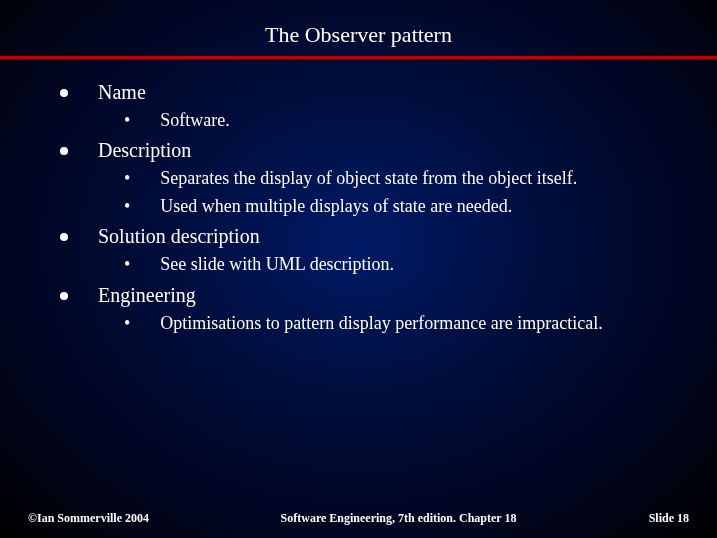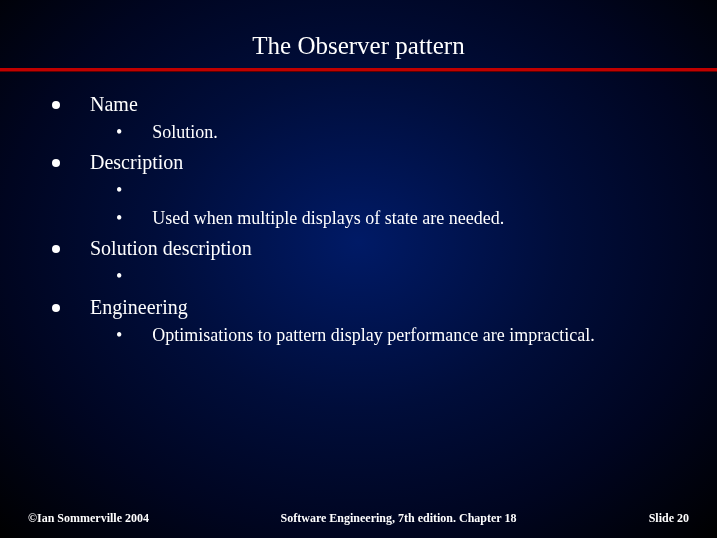--- a/index.html
+++ b/index.html
@@ -5,35 +5,34 @@
   * { margin: 0; padding: 0; box-sizing: border-box; }
   html, body { width: 717px; height: 538px; overflow: hidden; }
   body {
     background: radial-gradient(ellipse at 50% 45%, #001a66 0%, #000d3a 40%, #000520 70%, #000000 100%);
     font-family: "Times New Roman", Times, serif;
     color: #ffffff;
     position: relative;
   }
   .title {
     color: #ffffff;
-    font-size: 25px;
+    font-size: 22px;
     text-align: center;
-    padding-top: 32px;
+    padding-top: 22px;
     padding-bottom: 8px;
     font-weight: normal;
   }
   .rule {
     height: 4px;
     width: 100%;
     background: #c00000;
     border-bottom: 1px solid #600000;
   }
   .content {
-    padding: 14px 40px 0 44px;
-    margin-left: 8px;
+    padding: 14px 40px 0 60px;
   }
   .l1 {
     display: flex;
     align-items: flex-start;
     margin-top: 6px;
   }
   .l1 .bullet {
     width: 8px;
     height: 8px;
     background: #ffffff;
@@ -88,52 +87,54 @@
 <div class="rule"></div>
 
 <div class="content">
 
   <div class="l1">
     <div class="bullet"></div>
     <div class="text">Name</div>
   </div>
   <div class="l2">
     <div class="dot">•</div>
-    <div class="text">Solution.</div>
+    <div class="text">Software.</div>
   </div>
 
   <div class="l1">
     <div class="bullet"></div>
     <div class="text">Description</div>
   </div>
   <div class="l2">
     <div class="dot">•</div>
+    <div class="text">Separates the display of object state from the object itself.</div>
   </div>
 
   <div class="l2">
     <div class="dot">•</div>
     <div class="text">Used when multiple displays of state are needed.</div>
   </div>
 
   <div class="l1">
     <div class="bullet"></div>
     <div class="text">Solution description</div>
   </div>
   <div class="l2">
     <div class="dot">•</div>
+    <div class="text">See slide with UML description.</div>
   </div>
 
   <div class="l1">
     <div class="bullet"></div>
     <div class="text">Engineering</div>
   </div>
   <div class="l2">
     <div class="dot">•</div>
     <div class="text">Optimisations to pattern display performance are impractical.</div>
   </div>
 
 </div>
 
 <div class="footer">
   <div class="left">©Ian Sommerville 2004</div>
   <div class="center">Software Engineering, 7th edition. Chapter 18</div>
-  <div class="right">Slide  20</div>
+  <div class="right">Slide  18</div>
 </div>
 
 </body></html>

